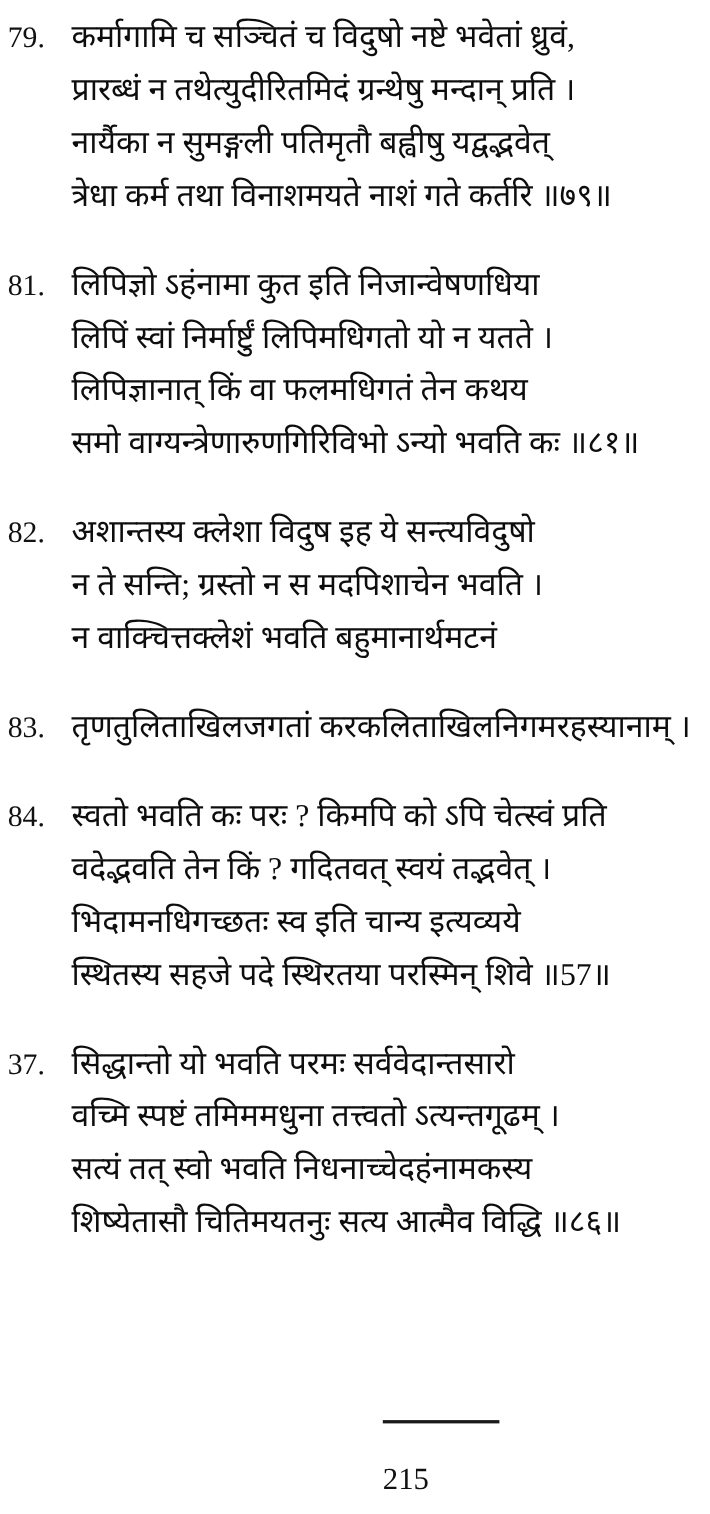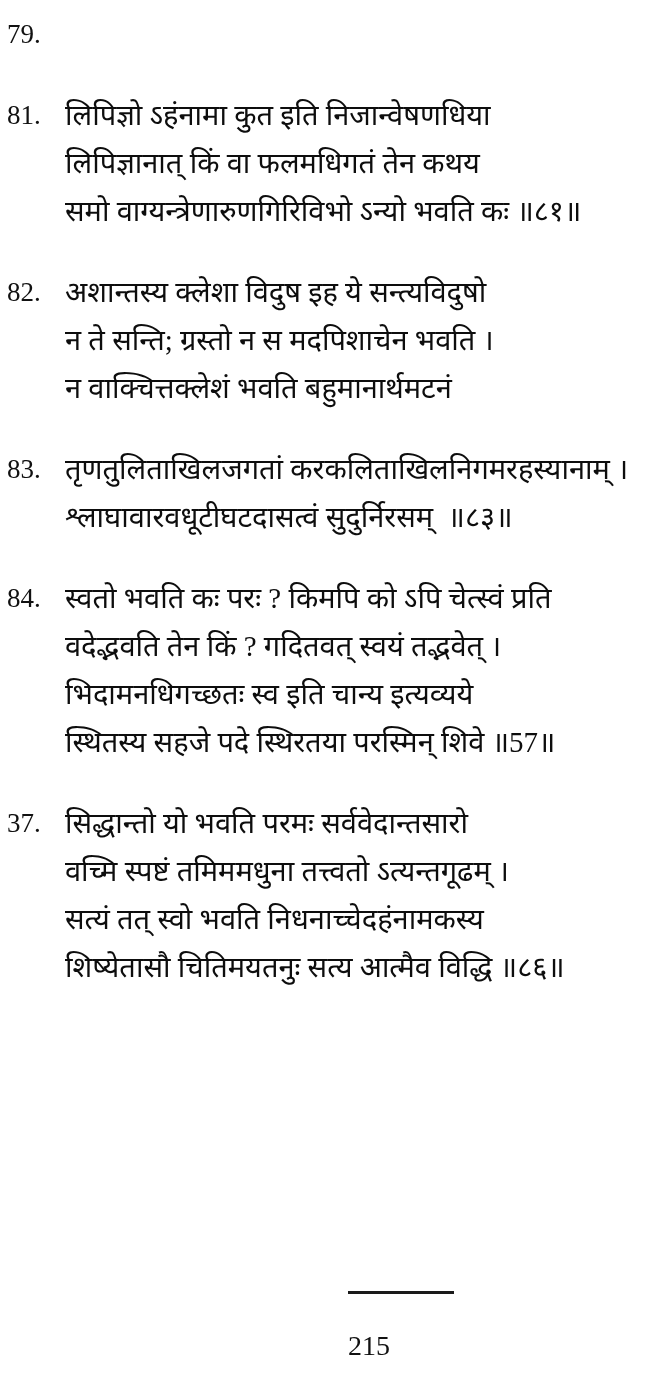--- a/index.html
+++ b/index.html
@@ -64,45 +64,51 @@
     color: #111111;
   }
 </style>
 </head>
 <body>
 
 <div class="page">
   <main class="verses" id="verse-list">
   <section class="verse">
     <div class="verse-num">79.</div>
+    <div class="verse-lines">
+          <div class="verse-line">कर्मागामि च सञ्चितं च विदुषो नष्टे भवेतां ध्रुवं,</div>
+          <div class="verse-line">प्रारब्धं न तथेत्युदीरितमिदं ग्रन्थेषु मन्दान् प्रति ।</div>
+          <div class="verse-line">नार्यैका न सुमङ्गली पतिमृतौ बह्वीषु यद्वद्भवेत्</div>
+          <div class="verse-line">त्रेधा कर्म तथा विनाशमयते नाशं गते कर्तरि ॥७९॥</div>
+        </div>
   </section>
 
   <section class="verse">
     <div class="verse-num">81.</div>
     <div class="verse-lines">
           <div class="verse-line">लिपिज्ञो ऽहंनामा कुत इति निजान्वेषणधिया</div>
+          <div class="verse-line">लिपिं स्वां निर्मार्ष्टुं लिपिमधिगतो यो न यतते ।</div>
           <div class="verse-line">लिपिज्ञानात् किं वा फलमधिगतं तेन कथय</div>
           <div class="verse-line">समो वाग्यन्त्रेणारुणगिरिविभो ऽन्यो भवति कः ॥८१॥</div>
         </div>
   </section>
 
   <section class="verse">
     <div class="verse-num">82.</div>
     <div class="verse-lines">
           <div class="verse-line">अशान्तस्य क्लेशा विदुष इह ये सन्त्यविदुषो</div>
           <div class="verse-line">न ते सन्ति; ग्रस्तो न स मदपिशाचेन भवति ।</div>
           <div class="verse-line">न वाक्चित्तक्लेशं भवति बहुमानार्थमटनं</div>
         </div>
   </section>
 
   <section class="verse">
     <div class="verse-num">83.</div>
     <div class="verse-lines">
           <div class="verse-line">तृणतुलिताखिलजगतां करकलिताखिलनिगमरहस्यानाम् ।</div>
-          <div class="verse-line">श्लाघावारवधूटीघटदासत्वं सुदुर्निरसम्&nbsp;&nbsp;॥८३॥</div>
         </div>
   </section>
 
   <section class="verse">
     <div class="verse-num">84.</div>
     <div class="verse-lines">
           <div class="verse-line">स्वतो भवति कः परः ? किमपि को ऽपि चेत्स्वं प्रति</div>
           <div class="verse-line">वदेद्भवति तेन किं ? गदितवत् स्वयं तद्भवेत् ।</div>
           <div class="verse-line">भिदामनधिगच्छतः स्व इति चान्य इत्यव्यये</div>
           <div class="verse-line">स्थितस्य सहजे पदे स्थिरतया परस्मिन् शिवे ॥57॥</div>

